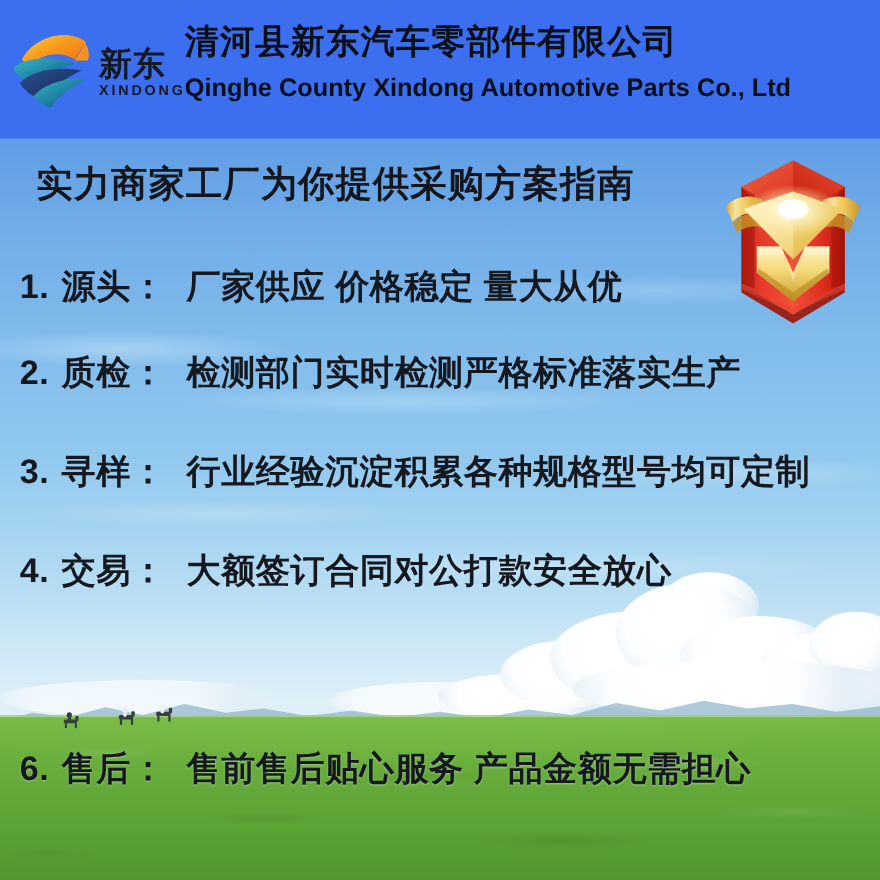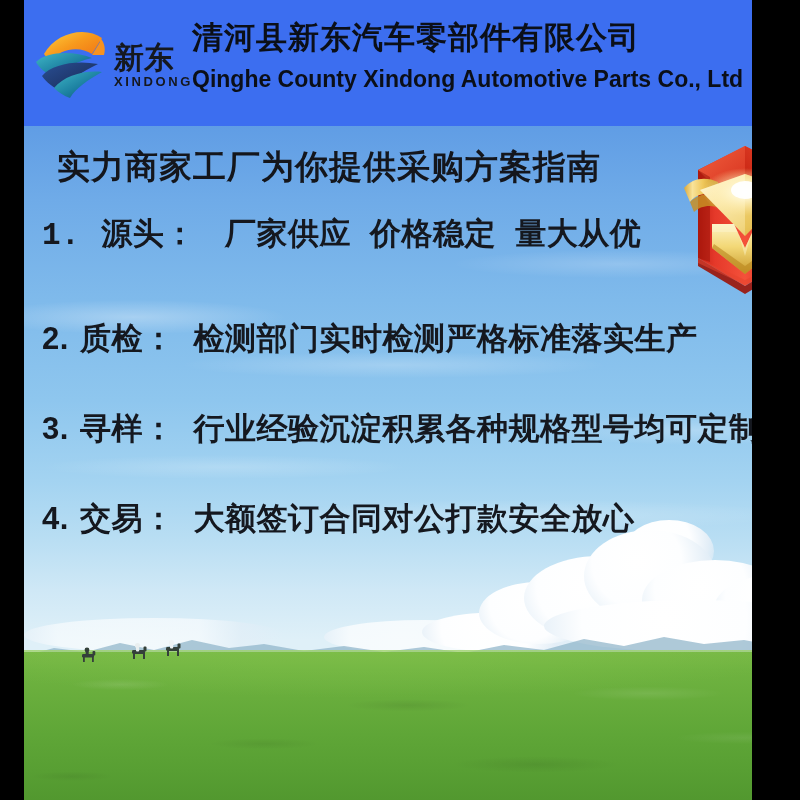--- a/index.html
+++ b/index.html
@@ -3,27 +3,26 @@
 <meta charset="utf-8">
 <title>Qinghe County Xindong Automotive Parts Co., Ltd</title>
 <style>
   html, body {
     margin: 0;
     padding: 0;
     background: #000;
   }
   #poster {
     position: relative;
-    width: 728px;
+    width: 800px;
     height: 800px;
     overflow: hidden;
     font-family: "Liberation Sans", "DejaVu Sans", sans-serif;
     background: #f97316;
     user-select: none;
-    margin-left: 24px;
   }
 
   
   .sky {
     position: absolute;
     left: 0; top: 0;
     width: 800px;
     height: 700px;
     background: linear-gradient(to bottom,
         #3d74d8 0px,
@@ -198,21 +197,21 @@
   .benefit {
     position: absolute;
     left: 18px;
     font-size: 31px;
     font-weight: bold;
     color: #15181f;
     white-space: nowrap;
     letter-spacing: 0.5px;
     pointer-events: auto;
   }
-  .b1 { top: 213px; font-family: Liberation Mono, monospace; }
+  .b1 { top: 240px; }
   .b2 { top: 318px; }
   .b3 { top: 408px; }
   .b4 { top: 498px; }
   .b5 { top: 590px; }
   .b6 { top: 678px; }
   .b-num { margin-right: 2px; }
   .b-key { margin-right: 10px; }
   .b5, .b6 { text-shadow: 0 1px 2px rgba(255,255,255,.35); }
 </style>
 </head>
@@ -412,15 +411,20 @@
       <span class="b-txt">行业经验沉淀积累各种规格型号均可定制</span>
     </div>
 
     <div class="benefit b4">
       <span class="b-num">4.</span>
       <span class="b-key">交易：</span>
       <span class="b-txt">大额签订合同对公打款安全放心</span>
     </div>
 
 
+    <div class="benefit b6">
+      <span class="b-num">6.</span>
+      <span class="b-key">售后：</span>
+      <span class="b-txt">售前售后贴心服务 产品金额无需担心</span>
+    </div>
 
   </div>
 </div>
 
 </body></html>

